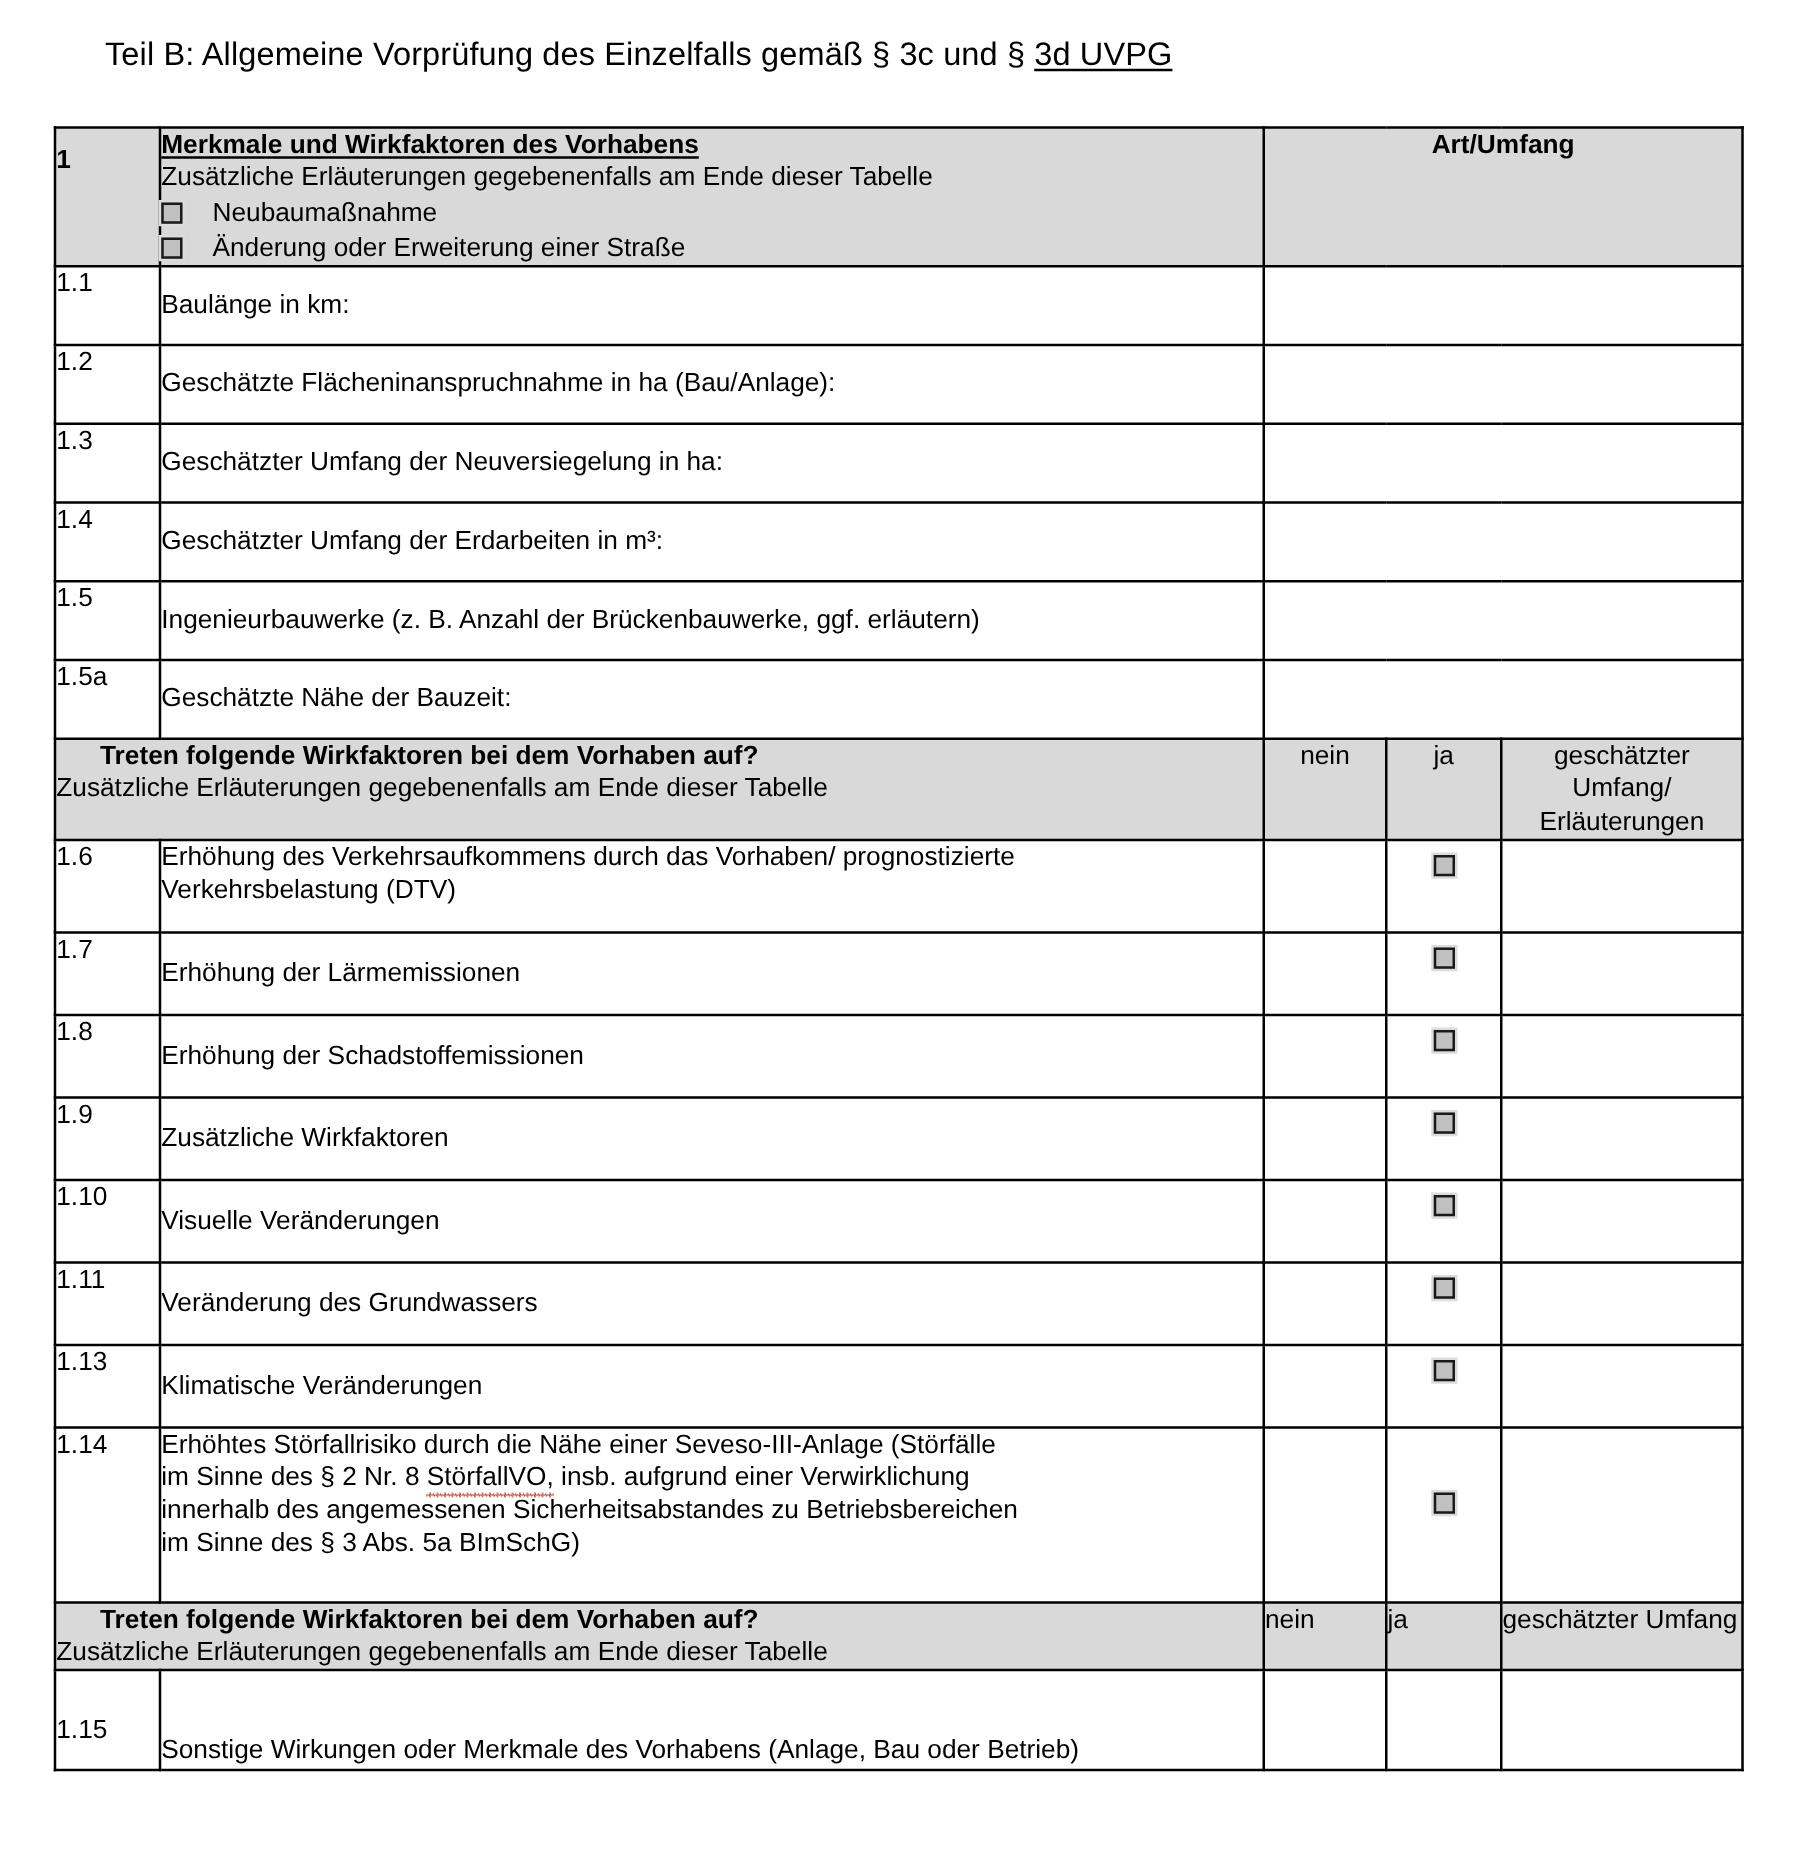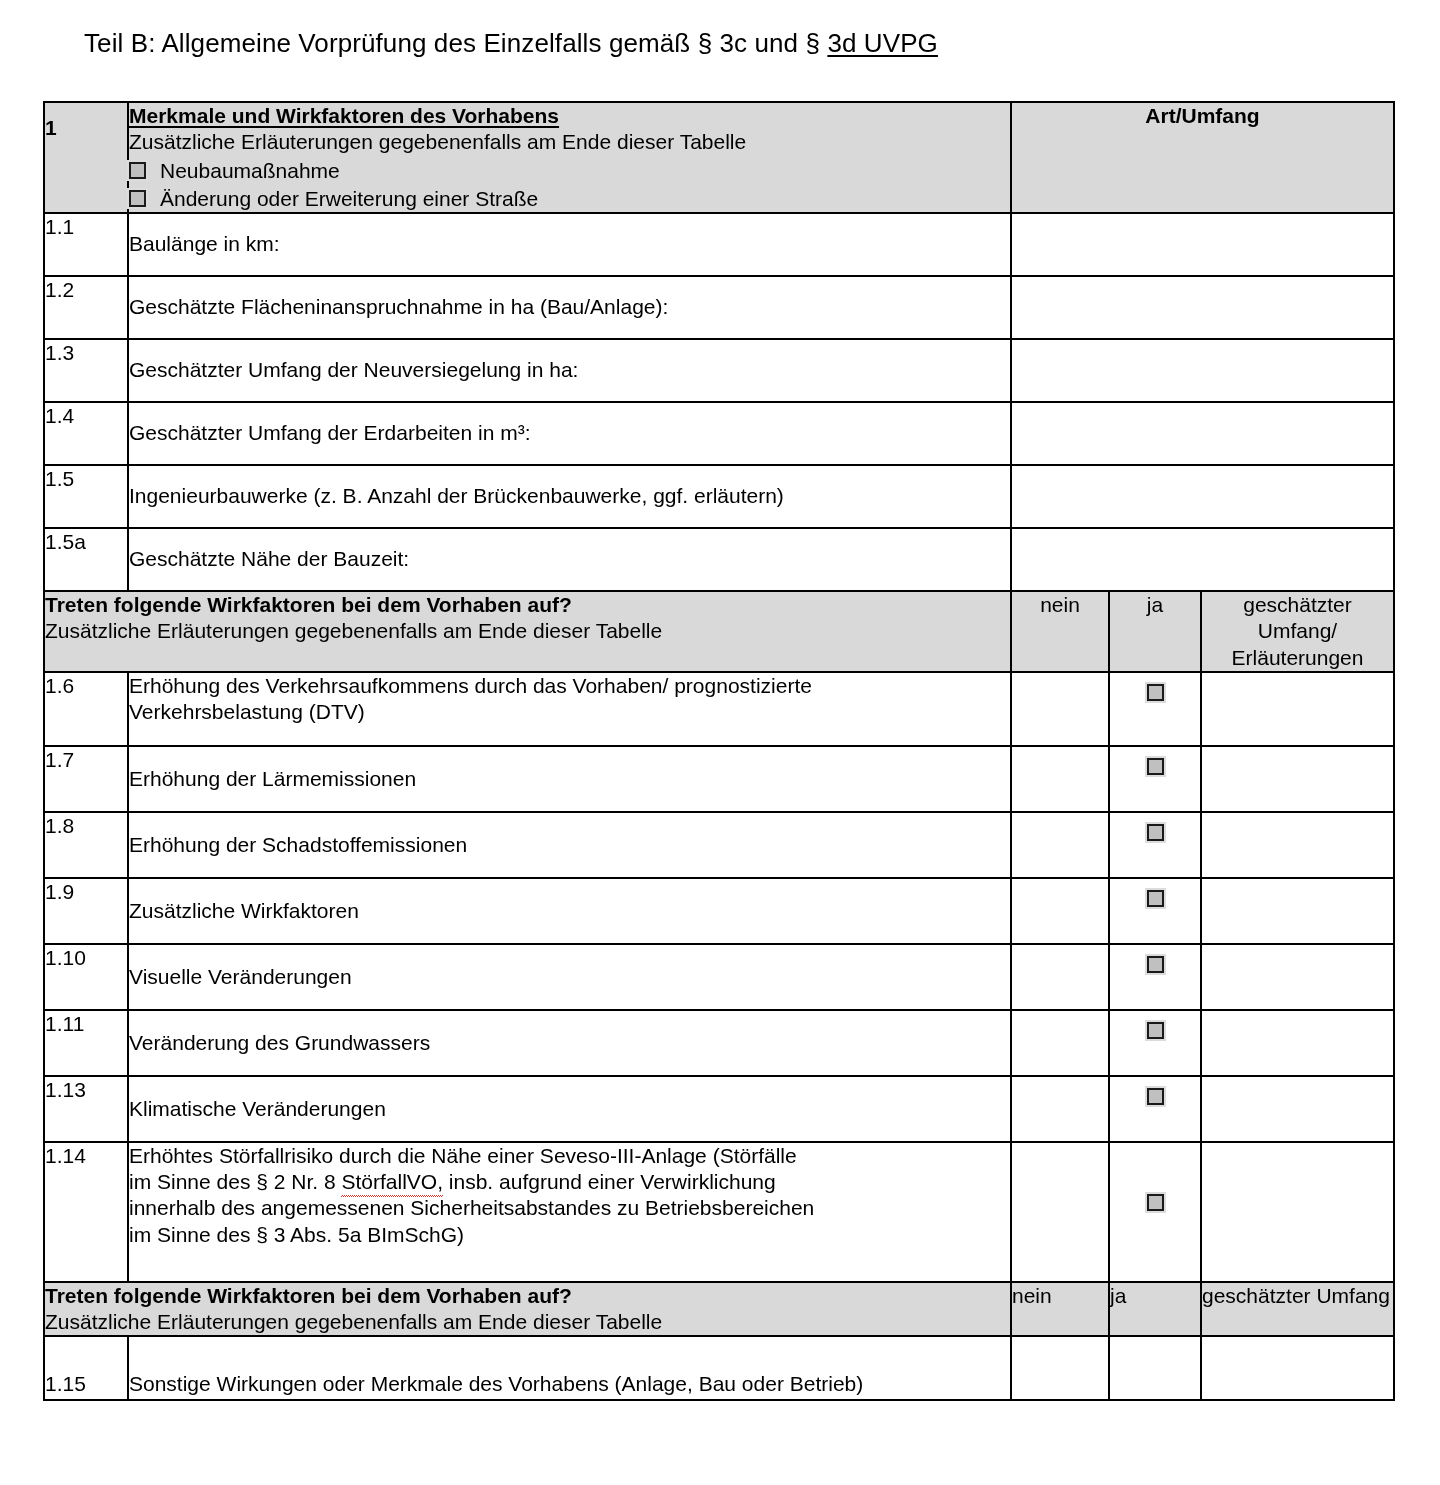--- a/index.html
+++ b/index.html
@@ -72,21 +72,21 @@
     font-weight: bold;
     text-decoration: underline;
     text-underline-offset: 3px;
     display: inline-block;
   }
   .hdr-sub { display: block; }
 
   .cb-line {
     display: flex;
     align-items: center;
-    gap: 14px;
+    gap: 24px;
     margin-top: 2px;
   }
 
   .checkbox {
     display: inline-block;
     width: 17px;
     height: 17px;
     box-sizing: border-box;
     background: #c0c0c0;
     border: 2px solid #1a1a1a;
@@ -108,21 +108,21 @@
   .art-umfang {
     text-align: center;
     font-weight: bold;
     font-size: 21px;
     padding: 14px 4px 0 4px;
   }
 
   .sec-hdr-text {
     padding: 12px 8px 12px 14px;
   }
-  .sec-hdr-text .line1 { font-weight: bold; display: block; }
+  .sec-hdr-text .line1 { font-weight: bold; display: block; padding-left: 35px; }
   .sec-hdr-text .line2 { display: block; }
 
   .colhdr-c {
     text-align: center;
     vertical-align: middle;
     padding: 6px 4px;
     font-size: 21px;
     line-height: 1.22;
   }
   .colhdr-l {
@@ -341,21 +341,21 @@
         <td class="shaded sec-hdr-text" colspan="2">
           <span class="line1">Treten folgende Wirkfaktoren bei dem Vorhaben auf?</span>
           <span class="line2">Zusätzliche Erläuterungen gegebenenfalls am Ende dieser Tabelle</span>
         </td>
         <td class="shaded colhdr-l">nein</td>
         <td class="shaded colhdr-l">ja</td>
         <td class="shaded colhdr-l">geschätzter Umfang</td>
       </tr>
 
       <tr class="clip-row">
-        <td class="num-cell" style="height:60px; vertical-align:bottom; padding-bottom:2px;">1.15</td>
+        <td class="num-cell" style="height:60px; vertical-align:bottom; padding-bottom:18px;">1.15</td>
         <td class="txt-cell" style="vertical-align:bottom; padding-bottom:2px;">Sonstige Wirkungen oder Merkmale des Vorhabens (Anlage, Bau oder Betrieb)</td>
         <td></td>
         <td></td>
         <td></td>
       </tr>
 
     </tbody>
   </table>
 </div>
 

